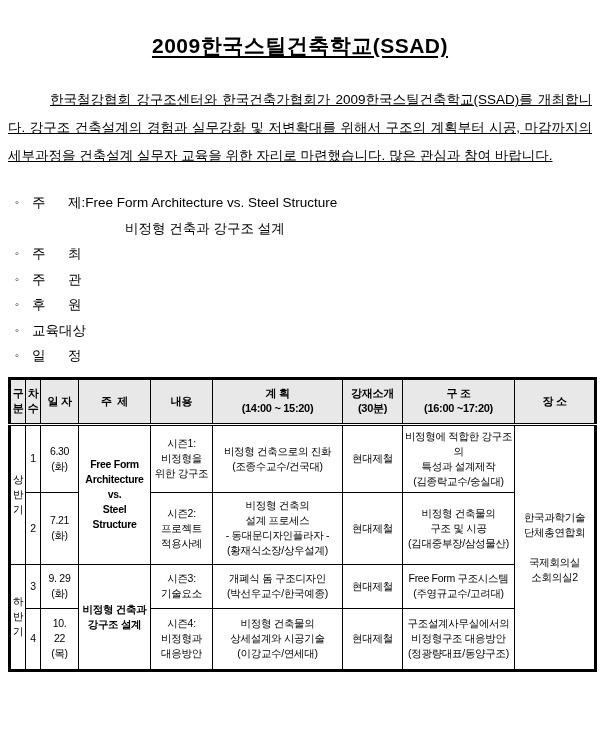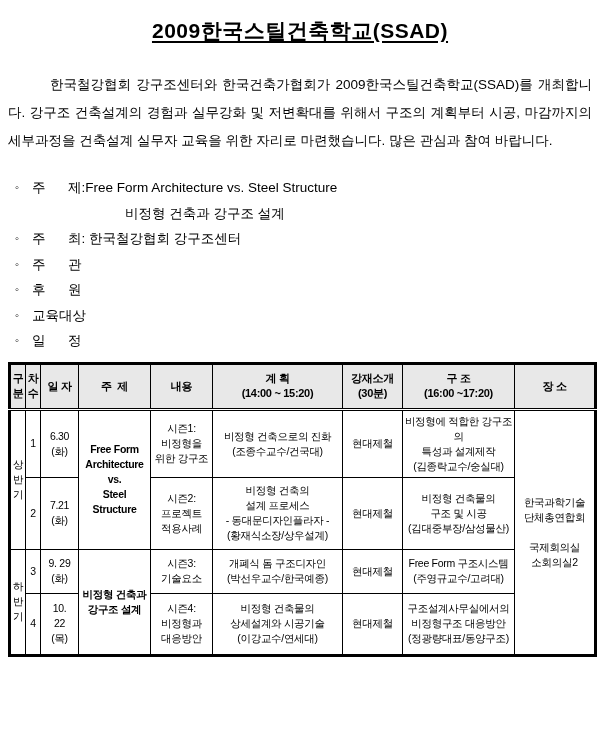--- a/index.html
+++ b/index.html
@@ -2,31 +2,31 @@
 <html><head>
 <meta charset="utf-8">
 <style>
   * { box-sizing: border-box; }
   html,body { margin:0; padding:0; }
   body {
     width:600px; height:741px; background:#ffffff; color:#000;
     font-family:"Liberation Sans","DejaVu Sans",sans-serif;
     overflow:hidden;
   }
-  .page { padding:9px 8px 0 8px; }
+  .page { padding:24px 8px 0 8px; }
 
   .doc-title {
     text-align:center; font-size:21px; font-weight:bold;
     text-decoration:underline; text-underline-offset:3px;
     letter-spacing:0.5px; margin-top:8px;
   }
 
   .intro {
     margin-top:26px; font-size:13.5px; line-height:28px;
-    text-align:justify; text-indent:42px; word-break:break-all;
+    text-align:justify; text-indent:42px; word-break:break-all;text-decoration:underline;
   }
 
   .bullets { margin-top:20px; font-size:13.5px; }
   .bullet-row { display:flex; align-items:flex-start; line-height:25.5px; }
   .bullet-marker { width:24px; padding-left:7px; font-size:11px; line-height:25.5px; }
   .bullet-label { white-space:pre; }
   .bullet-value { white-space:pre; }
   .bullet-cont { padding-left:117px; line-height:25.5px; }
 
   table.sched {
@@ -60,21 +60,20 @@
   <div class="bullets">
     <div class="bullet-row">
       <span class="bullet-marker">◦</span>
       <span class="bullet-label">주      제</span>
       <span class="bullet-value">:Free Form Architecture vs. Steel Structure</span>
     </div>
     <div class="bullet-cont">비정형 건축과 강구조 설계</div>
     <div class="bullet-row">
       <span class="bullet-marker">◦</span>
       <span class="bullet-label">주      최</span>
-      <span class="bullet-value">: 한국철강협회 강구조센터</span>
     </div>
     <div class="bullet-row">
       <span class="bullet-marker">◦</span>
       <span class="bullet-label">주      관</span>
     </div>
     <div class="bullet-row">
       <span class="bullet-marker">◦</span>
       <span class="bullet-label">후      원</span>
     </div>
     <div class="bullet-row">

